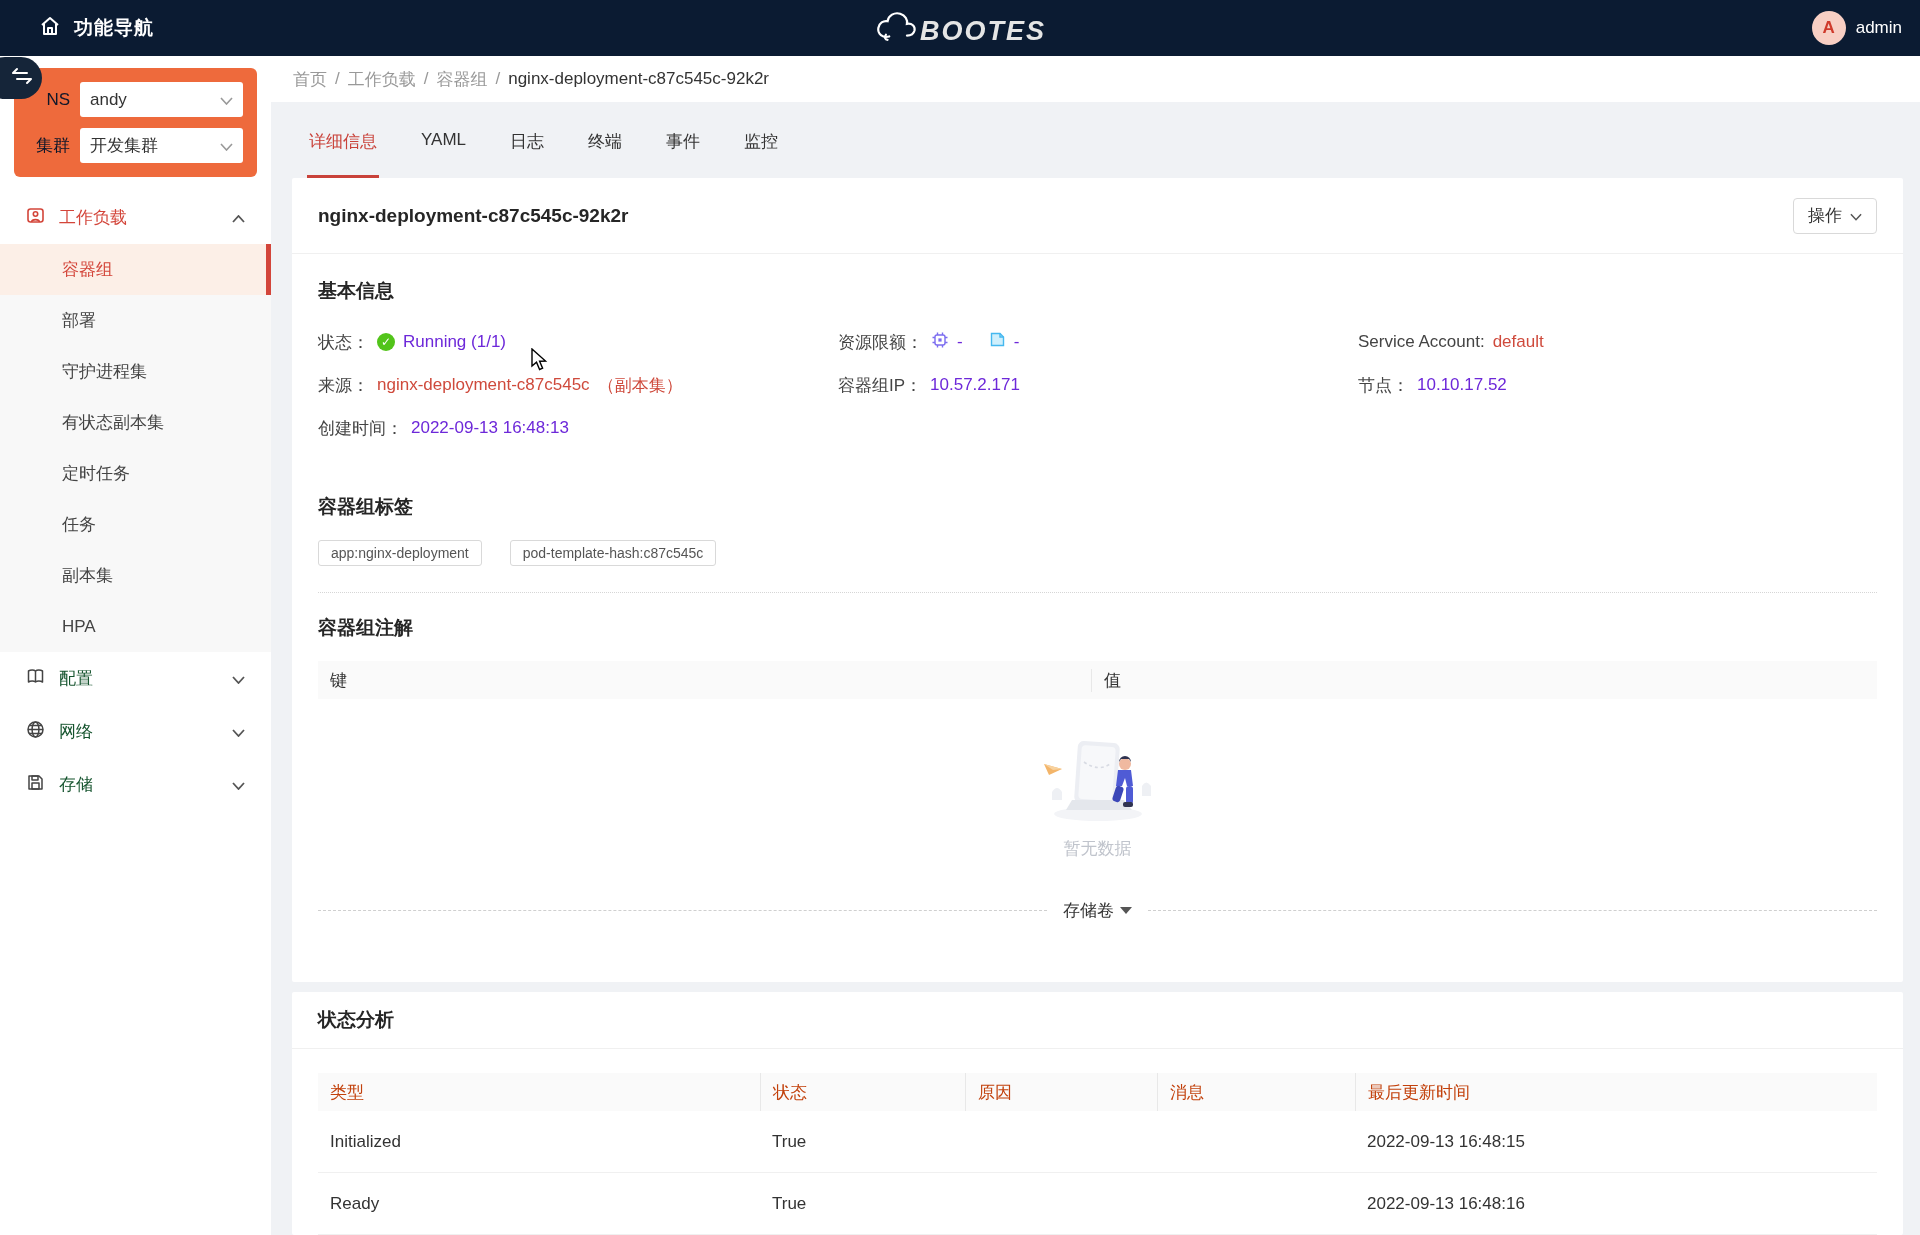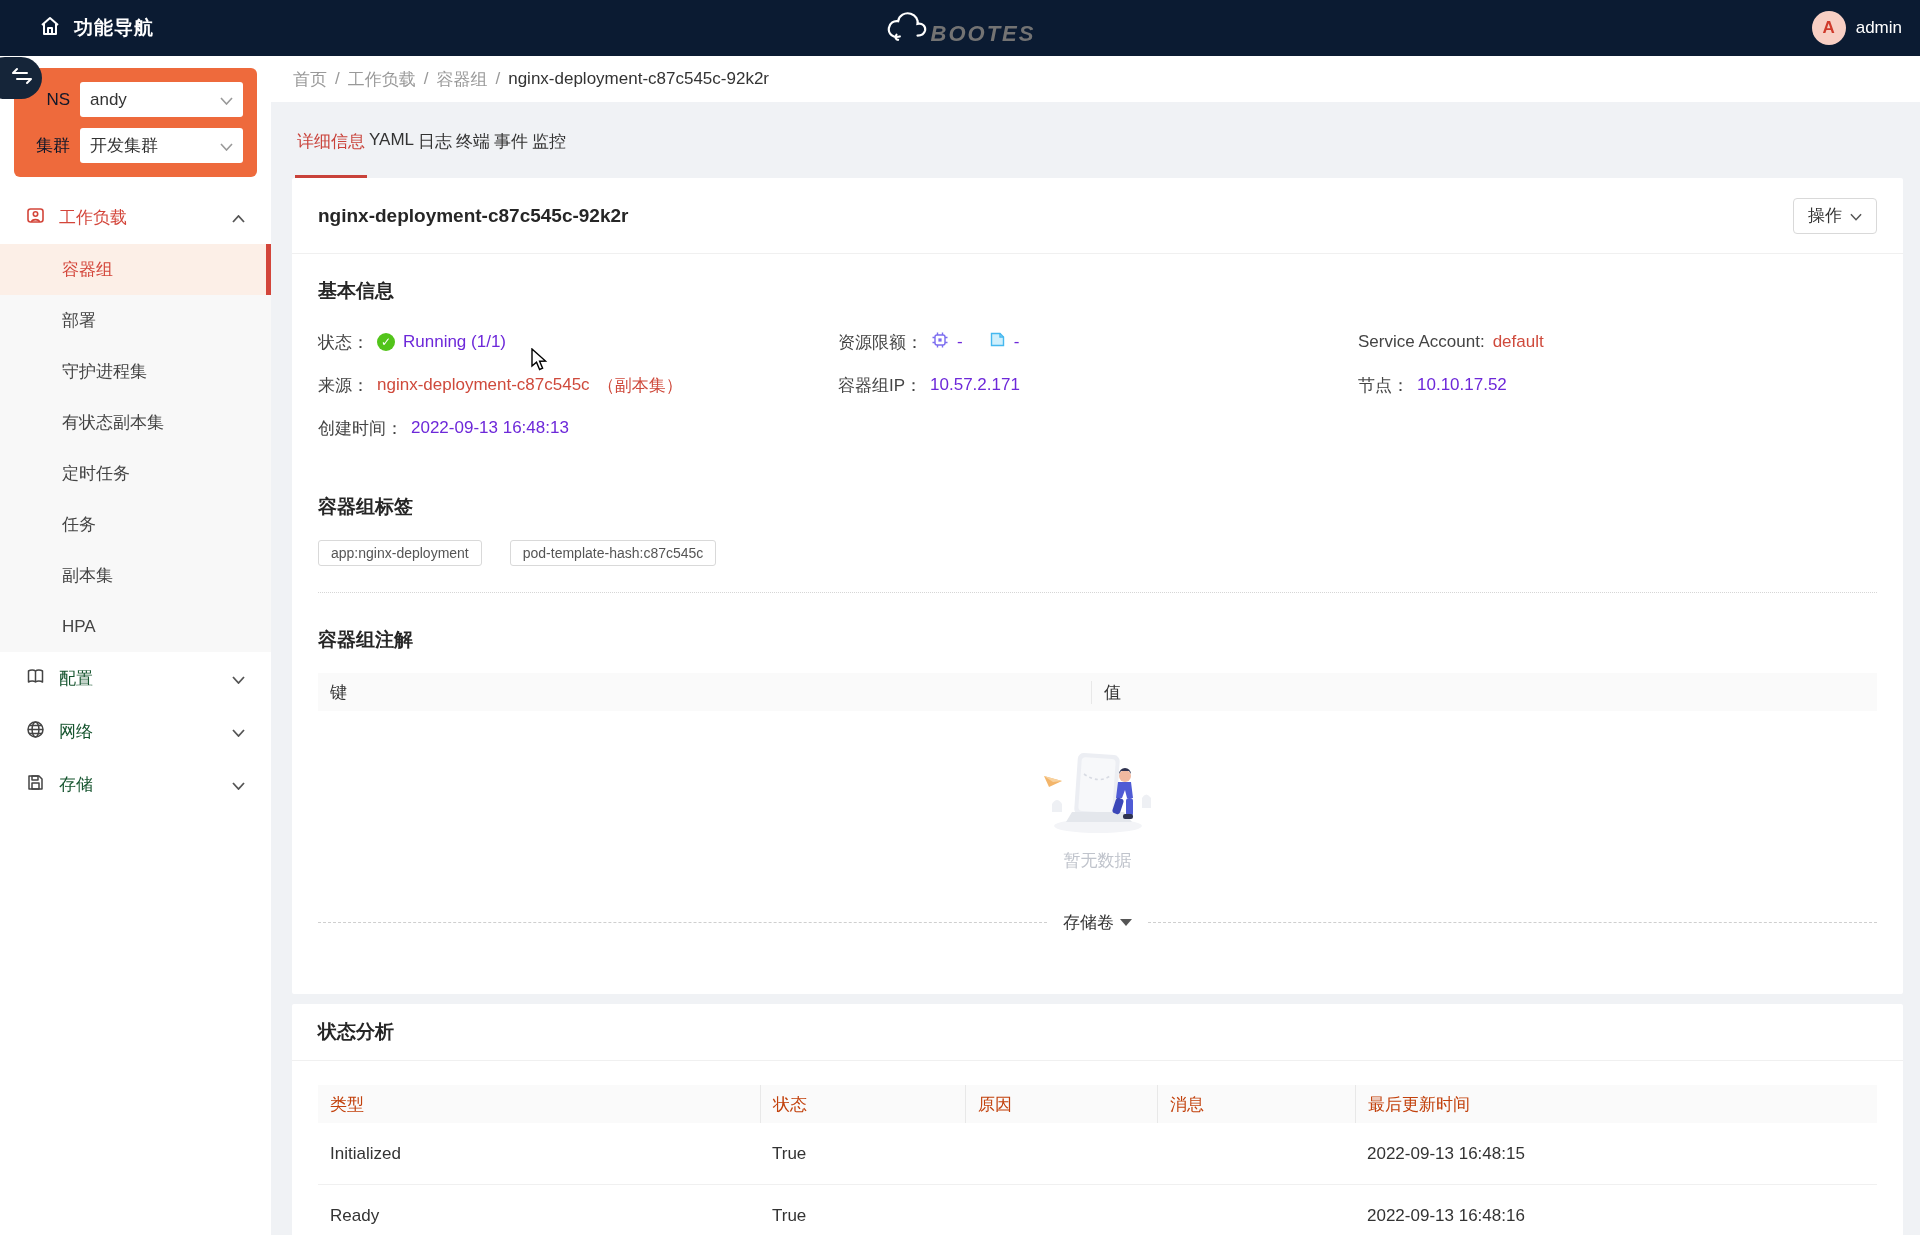--- a/index.html
+++ b/index.html
@@ -4,21 +4,21 @@
 <style>
   * { margin:0; padding:0; box-sizing:border-box; }
   html,body { width:1920px; height:1235px; overflow:hidden; background:#f0f2f5;
     font-family:"Liberation Sans","DejaVu Sans",sans-serif; font-size:17px; color:#333; }
 
   
   .topbar { height:56px; background:#0b1b32; display:flex; align-items:center; position:relative; z-index:30; }
   .topbar-left { display:flex; align-items:center; gap:12px; padding-left:38px; }
   .topbar-left .nav-label { color:#fff; font-size:19px; font-weight:bold; letter-spacing:1px; }
   .brand { position:absolute; left:50%; top:50%; transform:translate(-50%,-50%); display:flex; align-items:flex-end; gap:2px; }
-  .brand-text { color:#737373; font-size:22px; font-weight:bold; font-style:italic; letter-spacing:2px; }
+  .brand-text { color:#e5e5e5; font-size:27px; font-weight:bold; font-style:italic; letter-spacing:2px; }
   .topbar-right { margin-left:auto; display:flex; align-items:center; gap:10px; padding-right:18px; }
   .avatar { width:34px; height:34px; border-radius:50%; background:#f8cfc4; color:#cf3a2b;
     display:flex; align-items:center; justify-content:center; font-weight:bold; font-size:17px; }
   .username { color:#fff; font-size:17px; }
 
   
   .layout { display:flex; height:1179px; }
   .sidebar { width:271px; background:#fff; position:relative; flex:none; }
   .main { flex:1; min-width:0; background:#f0f2f5; }
 
@@ -44,21 +44,21 @@
   .submenu { background:#f8f8f8; }
   .submenu-item { height:51px; display:flex; align-items:center; padding-left:62px; font-size:17px; color:#444; cursor:pointer; }
   .submenu-item.active { background:#fcefe7; color:#d3453a; border-right:5px solid #d3453a; }
 
   
   .breadcrumb-bar { height:46px; background:#fff; display:flex; align-items:center; padding-left:22px; gap:8px; font-size:17px; }
   .breadcrumb-bar .bc { color:#999; cursor:pointer; }
   .breadcrumb-bar .bc-sep { color:#999; }
   .breadcrumb-bar .bc-last { color:#333; }
 
-  .tabs-bar { display:flex; padding:22px 0 0 24px; height:76px; }
+  .tabs-bar { display:flex; gap:40px; padding:22px 0 0 36px; height:76px; }
   .tab { font-size:17px; color:#333; padding:6px 2px 13px 2px; cursor:pointer; }
   .tab.active { color:#c9423a; border-bottom:3px solid #c9423a; }
 
   .card { background:#fff; margin:0 17px 0 21px; border-radius:2px; }
   .card-head { height:76px; display:flex; align-items:center; justify-content:space-between;
     padding:0 26px; border-bottom:1px solid #f0f0f0; }
   .card-title { font-size:19px; font-weight:bold; color:#262626; }
   .action-btn { height:36px; border:1px solid #d9d9d9; border-radius:4px; background:#fff; display:flex;
     align-items:center; gap:8px; padding:0 14px; font-size:17px; color:#333; cursor:pointer; }
 
@@ -73,21 +73,21 @@
   .check-badge { width:18px; height:18px; border-radius:50%; background:#52c41a; color:#fff; display:flex;
     align-items:center; justify-content:center; font-size:12px; flex:none; }
   .dash-val { color:#262626; margin-right:18px; }
 
   .labels-sec { margin-top:54px; }
   .chips { display:flex; gap:28px; margin-top:20px; }
   .chip { border:1px solid #d9d9d9; border-radius:3px; padding:4px 12px; font-size:14px; color:#555; background:#fff; }
 
   .dotted-div { border-top:1px dotted #d6d6d6; margin-top:26px; }
 
-  .ann-sec { margin-top:34px; }
+  .ann-sec { margin-top:22px; }
   .ann-header { display:flex; height:38px; background:#fafafa; align-items:center; margin-top:20px; }
   .ann-header .hcell { font-size:17px; color:#333; padding-left:12px; }
   .ann-header .hcell.key { width:773px; }
   .ann-header .hcell.value { flex:1; border-left:1px solid #e8e8e8; }
 
   .empty-state { height:196px; display:flex; flex-direction:column; align-items:center; justify-content:center; gap:8px; }
   .empty-text { color:#c0c4cc; font-size:17px; }
 
   .volumes-div { display:flex; align-items:center; margin:4px 0 0 0; padding-bottom:60px; }
   .volumes-div .dash { flex:1; border-top:1px dashed #cfcfcf; }

